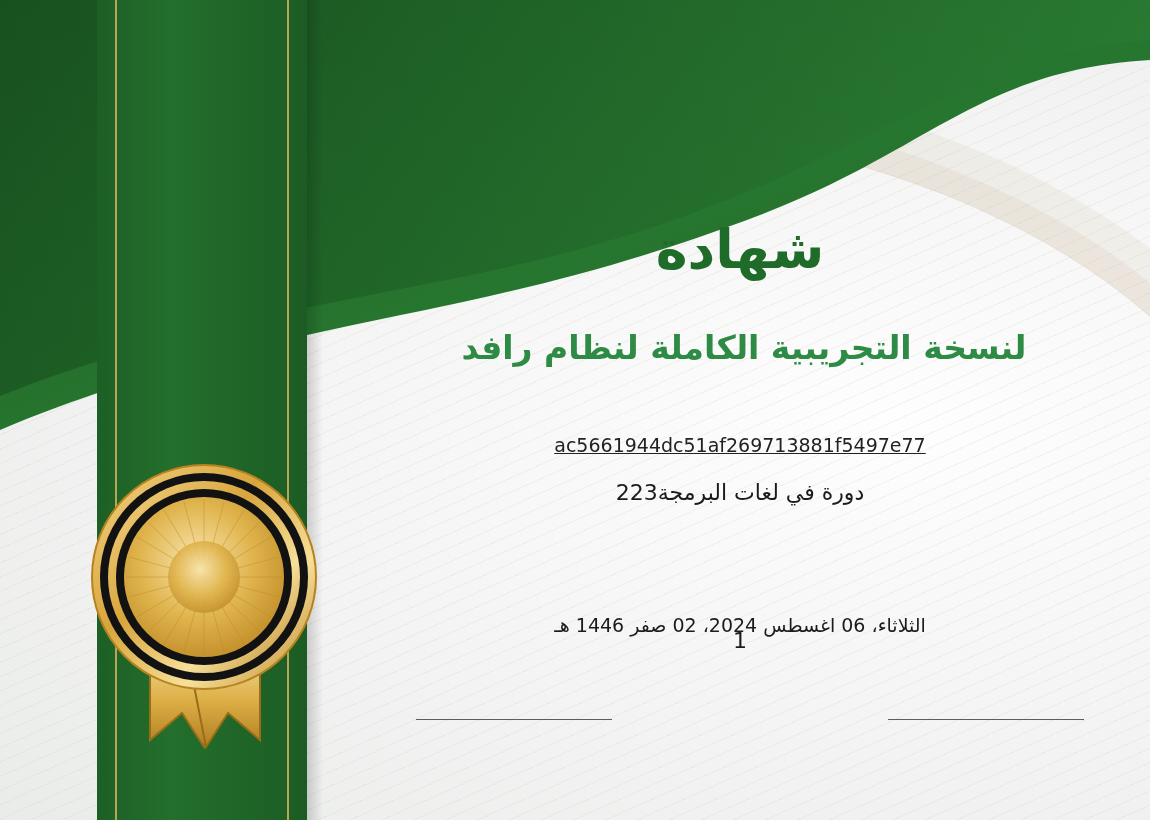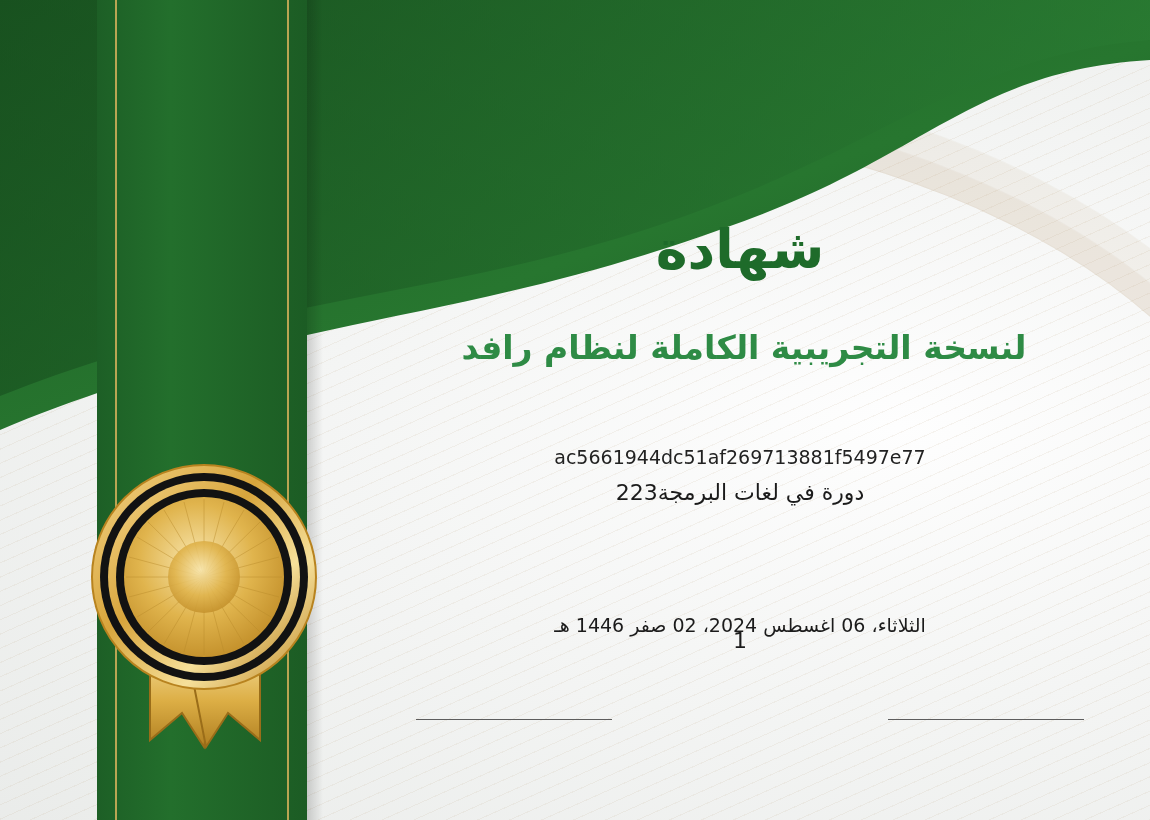--- a/index.html
+++ b/index.html
@@ -107,24 +107,25 @@
   }
   .subtitle {
     position: absolute;
     top: 328px; left: 8px; right: 0;
     font-size: 33px;
     font-weight: bold;
     color: #2e8b45;
   }
   .code {
     position: absolute;
-    top: 446px; left: 0; right: 0;
+    top: 434px; left: 0; right: 0;
     font-size: 19px;
     color: #222222;
     direction: ltr;
+    text-decoration: underline;
   }
   .course {
     position: absolute;
     top: 480px; left: 0; right: 0;
     font-size: 22px;
     font-weight: normal;
     color: #1b1b1b;
   }
   .date {
     position: absolute;

